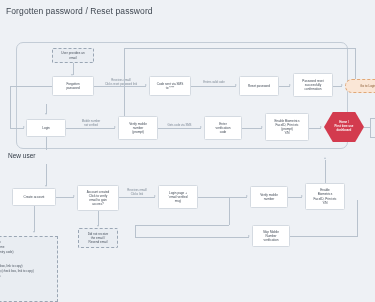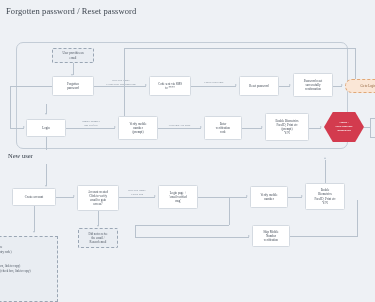--- a/index.html
+++ b/index.html
@@ -3,21 +3,21 @@
 <meta charset="utf-8">
 <style>
   html,body{margin:0;padding:0;}
   body{
     width:375px;height:302px;
     background:#eef1f5;
     font-family:"Liberation Sans",sans-serif;
     overflow:hidden;
     position:relative;
   }
-  #canvas{position:absolute;inset:0;font-family:Liberation Serif, serif;}
+  #canvas{position:absolute;inset:0;}
 
   .page-title{
     position:absolute;left:6px;top:6px;
     font-size:8.5px;color:#3e4650;letter-spacing:.1px;
     white-space:nowrap;
   }
 
   
   .group-frame{
     position:absolute;

